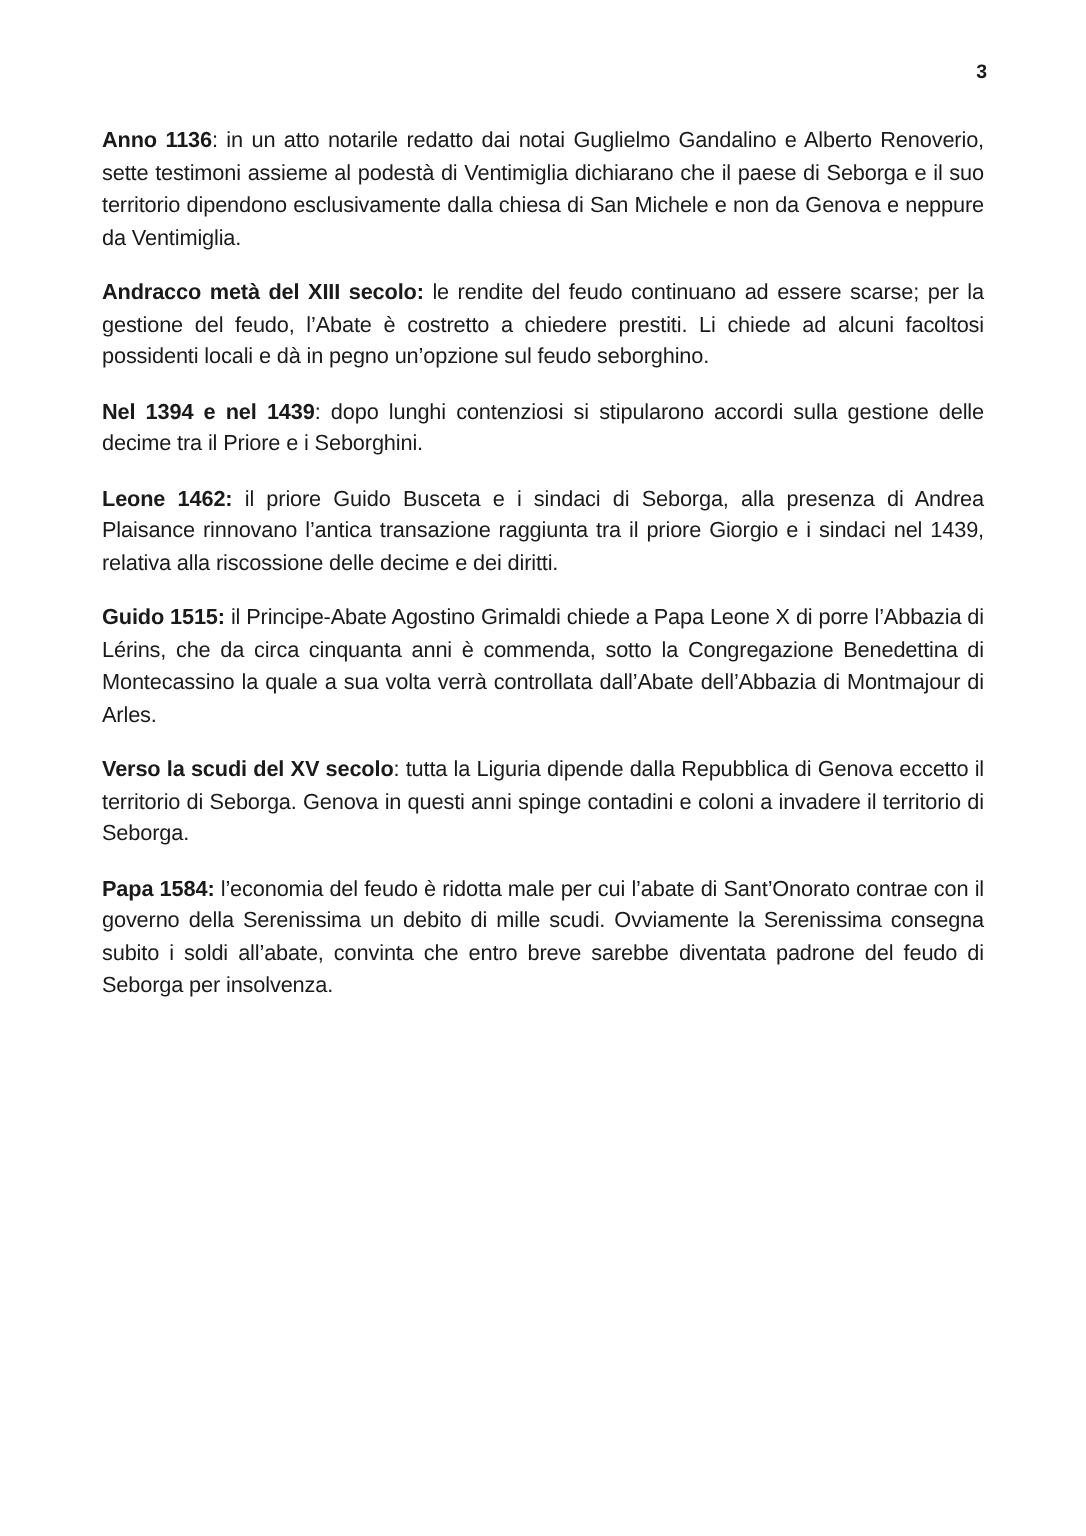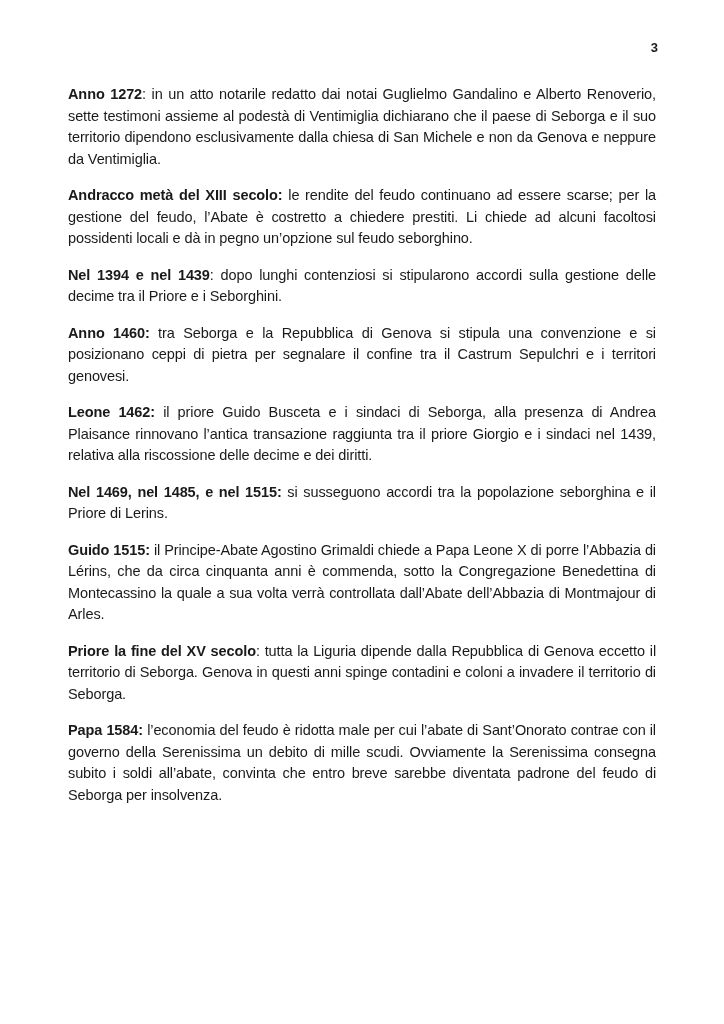--- a/index.html
+++ b/index.html
@@ -41,23 +41,21 @@
   .para .lead {
     font-weight: 700;
   }
 </style>
 </head>
 <body>
 
 <div class="page">
   <div class="page-number">3</div>
   <div class="content">
-    <p class="para"><span class="lead">Anno 1272</span><span>: in un atto notarile redatto dai notai Guglielmo Gandalino e Alberto Renoverio, sette testimoni assieme al podestà di Ventimiglia dichiarano che il paese di Seborga e il suo territorio dipendono esclusivamente dalla chiesa di San Michele e non da Genova e neppure da Ventimiglia.</span></p>
+    <p class="para"><span class="lead">Anno 1136</span><span>: in un atto notarile redatto dai notai Guglielmo Gandalino e Alberto Renoverio, sette testimoni assieme al podestà di Ventimiglia dichiarano che il paese di Seborga e il suo territorio dipendono esclusivamente dalla chiesa di San Michele e non da Genova e neppure da Ventimiglia.</span></p>
     <p class="para"><span class="lead">Andracco metà del XIII secolo:</span><span> le rendite del feudo continuano ad essere scarse; per la gestione del feudo, l’Abate è costretto a chiedere prestiti. Li chiede ad alcuni facoltosi possidenti locali e dà in pegno un’opzione sul feudo seborghino.</span></p>
     <p class="para"><span class="lead">Nel 1394 e nel 1439</span><span>: dopo lunghi contenziosi si stipularono accordi sulla gestione delle decime tra il Priore e i Seborghini.</span></p>
-    <p class="para"><span class="lead">Anno 1460:</span><span> tra Seborga e la Repubblica di Genova si stipula una convenzione e si posizionano ceppi di pietra per segnalare il confine tra il Castrum Sepulchri e i territori genovesi.</span></p>
     <p class="para"><span class="lead">Leone 1462:</span><span> il priore Guido Busceta e i sindaci di Seborga, alla presenza di Andrea Plaisance rinnovano l’antica transazione raggiunta tra il priore Giorgio e i sindaci nel 1439, relativa alla riscossione delle decime e dei diritti.</span></p>
-    <p class="para"><span class="lead">Nel 1469, nel 1485, e nel 1515:</span><span> si susseguono accordi tra la popolazione seborghina e il Priore di Lerins.</span></p>
     <p class="para"><span class="lead">Guido 1515:</span><span> il Principe-Abate Agostino Grimaldi chiede a Papa Leone X di porre l’Abbazia di Lérins, che da circa cinquanta anni è commenda, sotto la Congregazione Benedettina di Montecassino la quale a sua volta verrà controllata dall’Abate dell’Abbazia di Montmajour di Arles.</span></p>
-    <p class="para"><span class="lead">Priore la fine del XV secolo</span><span>: tutta la Liguria dipende dalla Repubblica di Genova eccetto il territorio di Seborga. Genova in questi anni spinge contadini e coloni a invadere il territorio di Seborga.</span></p>
+    <p class="para"><span class="lead">Verso la scudi del XV secolo</span><span>: tutta la Liguria dipende dalla Repubblica di Genova eccetto il territorio di Seborga. Genova in questi anni spinge contadini e coloni a invadere il territorio di Seborga.</span></p>
     <p class="para"><span class="lead">Papa 1584:</span><span> l’economia del feudo è ridotta male per cui l’abate di Sant’Onorato contrae con il governo della Serenissima un debito di mille scudi. Ovviamente la Serenissima consegna subito i soldi all’abate, convinta che entro breve sarebbe diventata padrone del feudo di Seborga per insolvenza.</span></p>
   </div>
 </div>
 
 </body></html>

